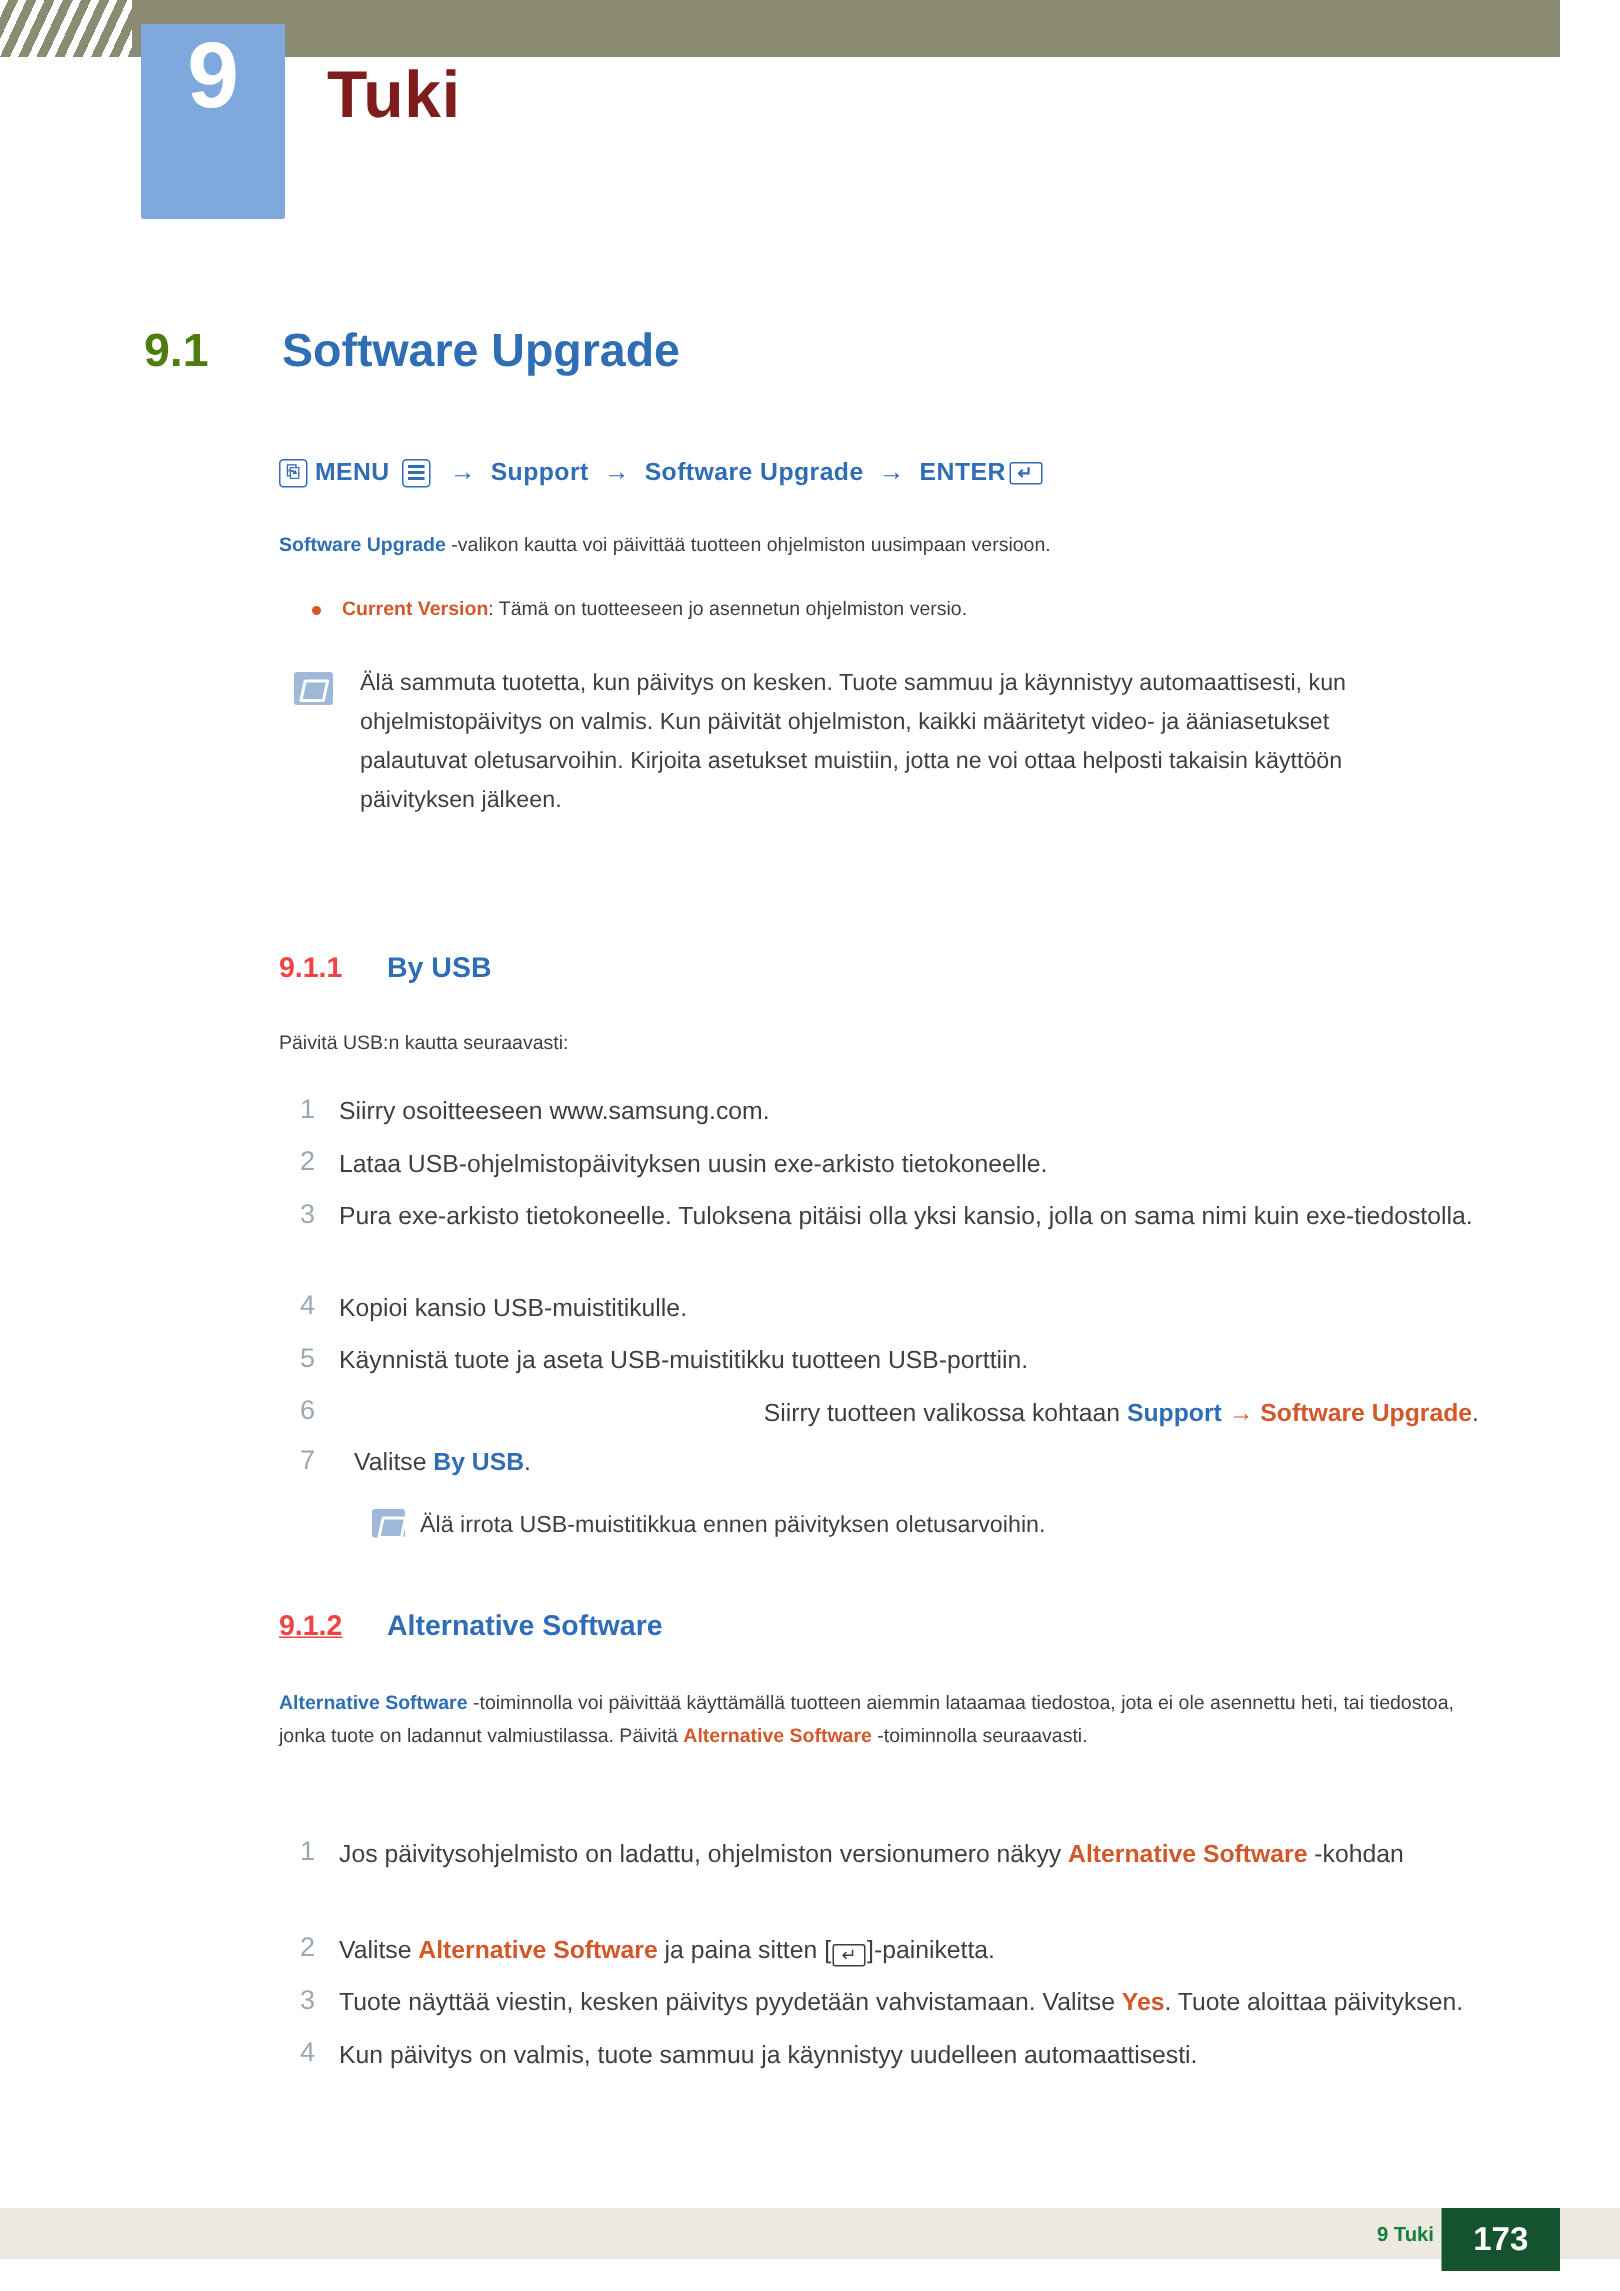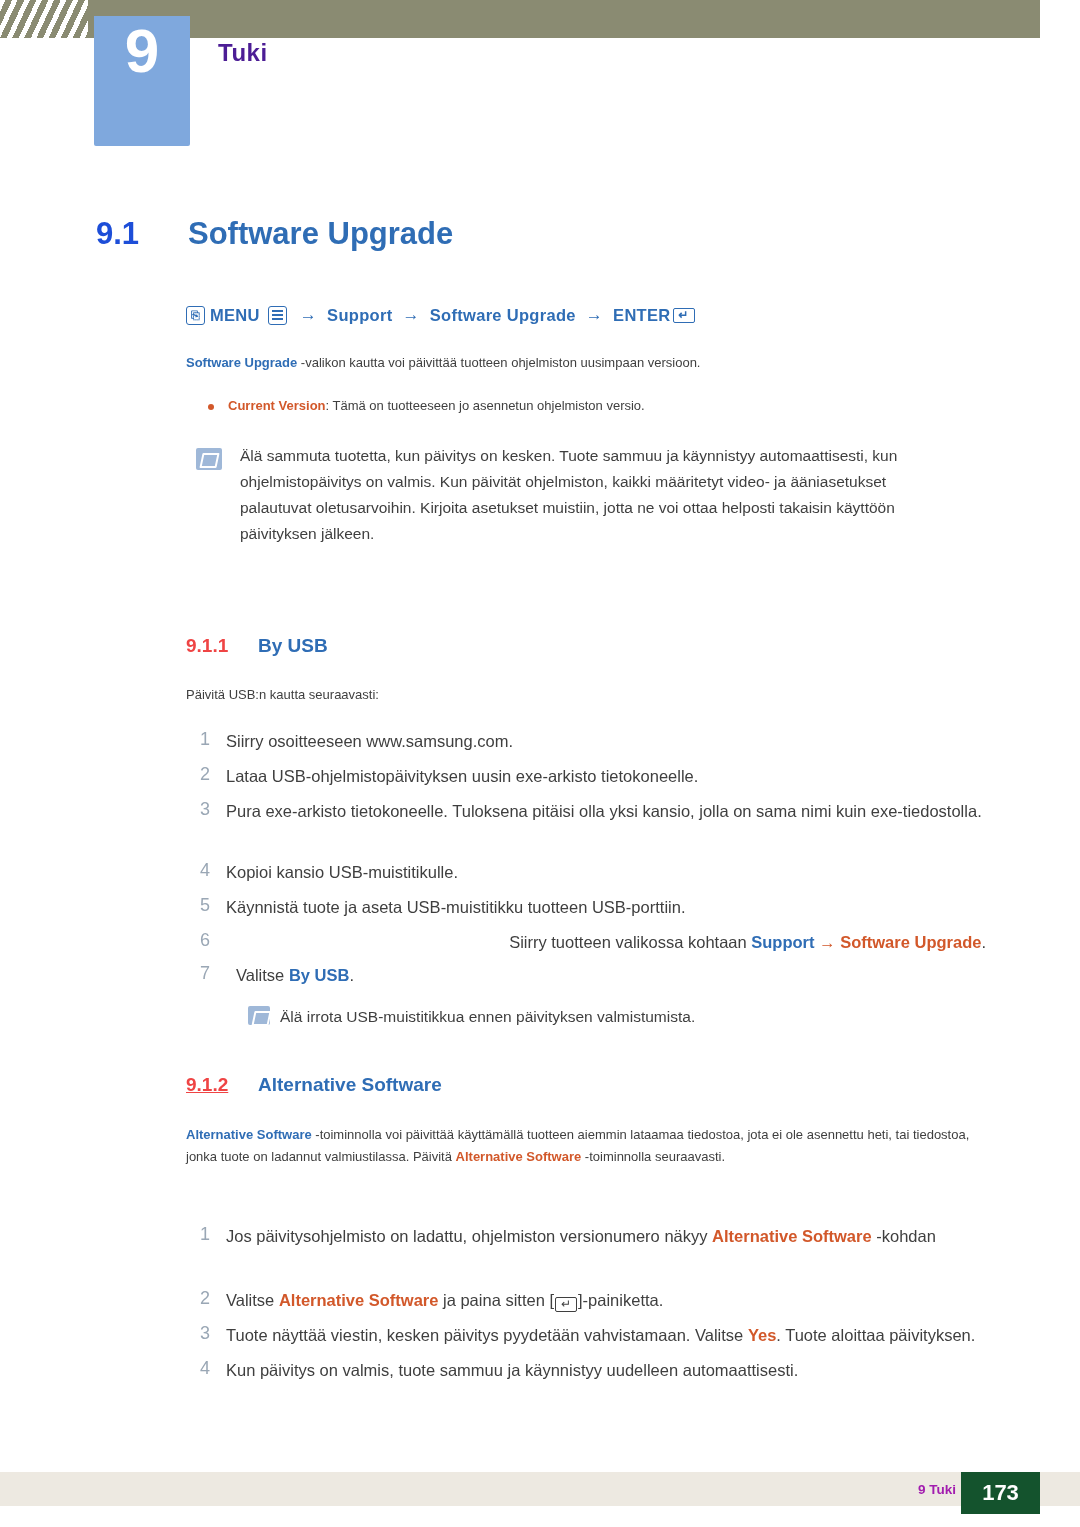--- a/index.html
+++ b/index.html
@@ -59,34 +59,34 @@
     text-align: center;
     font-size: 62px;
     font-weight: bold;
     color: #ffffff;
     line-height: 1;
   }
   .chapter-title {
     position: absolute;
     top: 39px;
     left: 218px;
-    font-size: 24px;
-    font-weight: bold;
-    color: #4c1d95;
+    font-size: 44px;
+    font-weight: bold;
+    color: #7f1d1d;
     letter-spacing: 0.5px;
   }
 
   
   .sec-num {
     position: absolute;
     top: 216px;
     left: 96px;
     font-size: 31px;
     font-weight: bold;
-    color: #1d4ed8;
+    color: #4d7c0f;
   }
   .sec-title {
     position: absolute;
     top: 216px;
     left: 188px;
     font-size: 31px;
     font-weight: bold;
     color: #2f6db5;
   }
 
@@ -226,21 +226,21 @@
     width: 1080px;
     height: 34px;
     background: #ede9e1;
   }
   .footer-label {
     position: absolute;
     top: 1482px;
     right: 124px;
     font-size: 13.5px;
     font-weight: bold;
-    color: #a21caf;
+    color: #15803d;
   }
   .footer-page {
     position: absolute;
     top: 1472px;
     right: 40px;
     width: 79px;
     height: 42px;
     background: #14532d;
     color: #ffffff;
     font-size: 22px;
@@ -320,21 +320,21 @@
 <div class="list-text" style="top:930px; left:226px; width:760px;text-align:right;">
   <span>Siirry tuotteen valikossa kohtaan </span><span class="b-blue">Support</span><span style="color:#2f6db5;">&nbsp;</span><span class="b-orange" style="font-weight:normal;">→</span>&nbsp;<span class="b-orange">Software Upgrade</span><span>.</span>
 </div>
 
 <div class="list-num" style="top:963px; left:188px;">7</div>
 <div class="list-text" style="top:963px; left:236px; width:730px;">
   <span>Valitse </span><span class="b-blue">By USB</span><span>.</span>
 </div>
 
 <div class="note-icon" style="top:1006px; left:248px; width:22px; height:19px; background:#9fb8d8;"></div>
-<div class="p" style="top:1005px; left:280px; width:700px; font-size:15.5px;">Älä irrota USB-muistitikkua ennen päivityksen valmistumista.</div>
+<div class="p" style="top:1005px; left:280px; width:700px; font-size:15.5px;">Älä irrota USB-muistitikkua ennen päivityksen oletusarvoihin.</div>
 
 <div class="subsec-num" style="top:1074px; left:186px;text-decoration:underline;">9.1.2</div>
 <div class="subsec-title" style="top:1074px; left:258px;">Alternative Software</div>
 
 <div class="p" style="top:1124px; left:186px; width:810px; line-height:1.73;">
   <span class="b-blue">Alternative Software</span><span> -toiminnolla voi päivittää käyttämällä tuotteen aiemmin lataamaa tiedostoa, jota ei ole asennettu heti, tai tiedostoa, jonka tuote on ladannut valmiustilassa. Päivitä </span><span class="b-orange">Alternative Software</span><span> -toiminnolla seuraavasti.</span>
 </div>
 
 <div class="list-num" style="top:1224px; left:188px;">1</div>
 <div class="list-text" style="top:1224px; left:226px; width:790px;">

